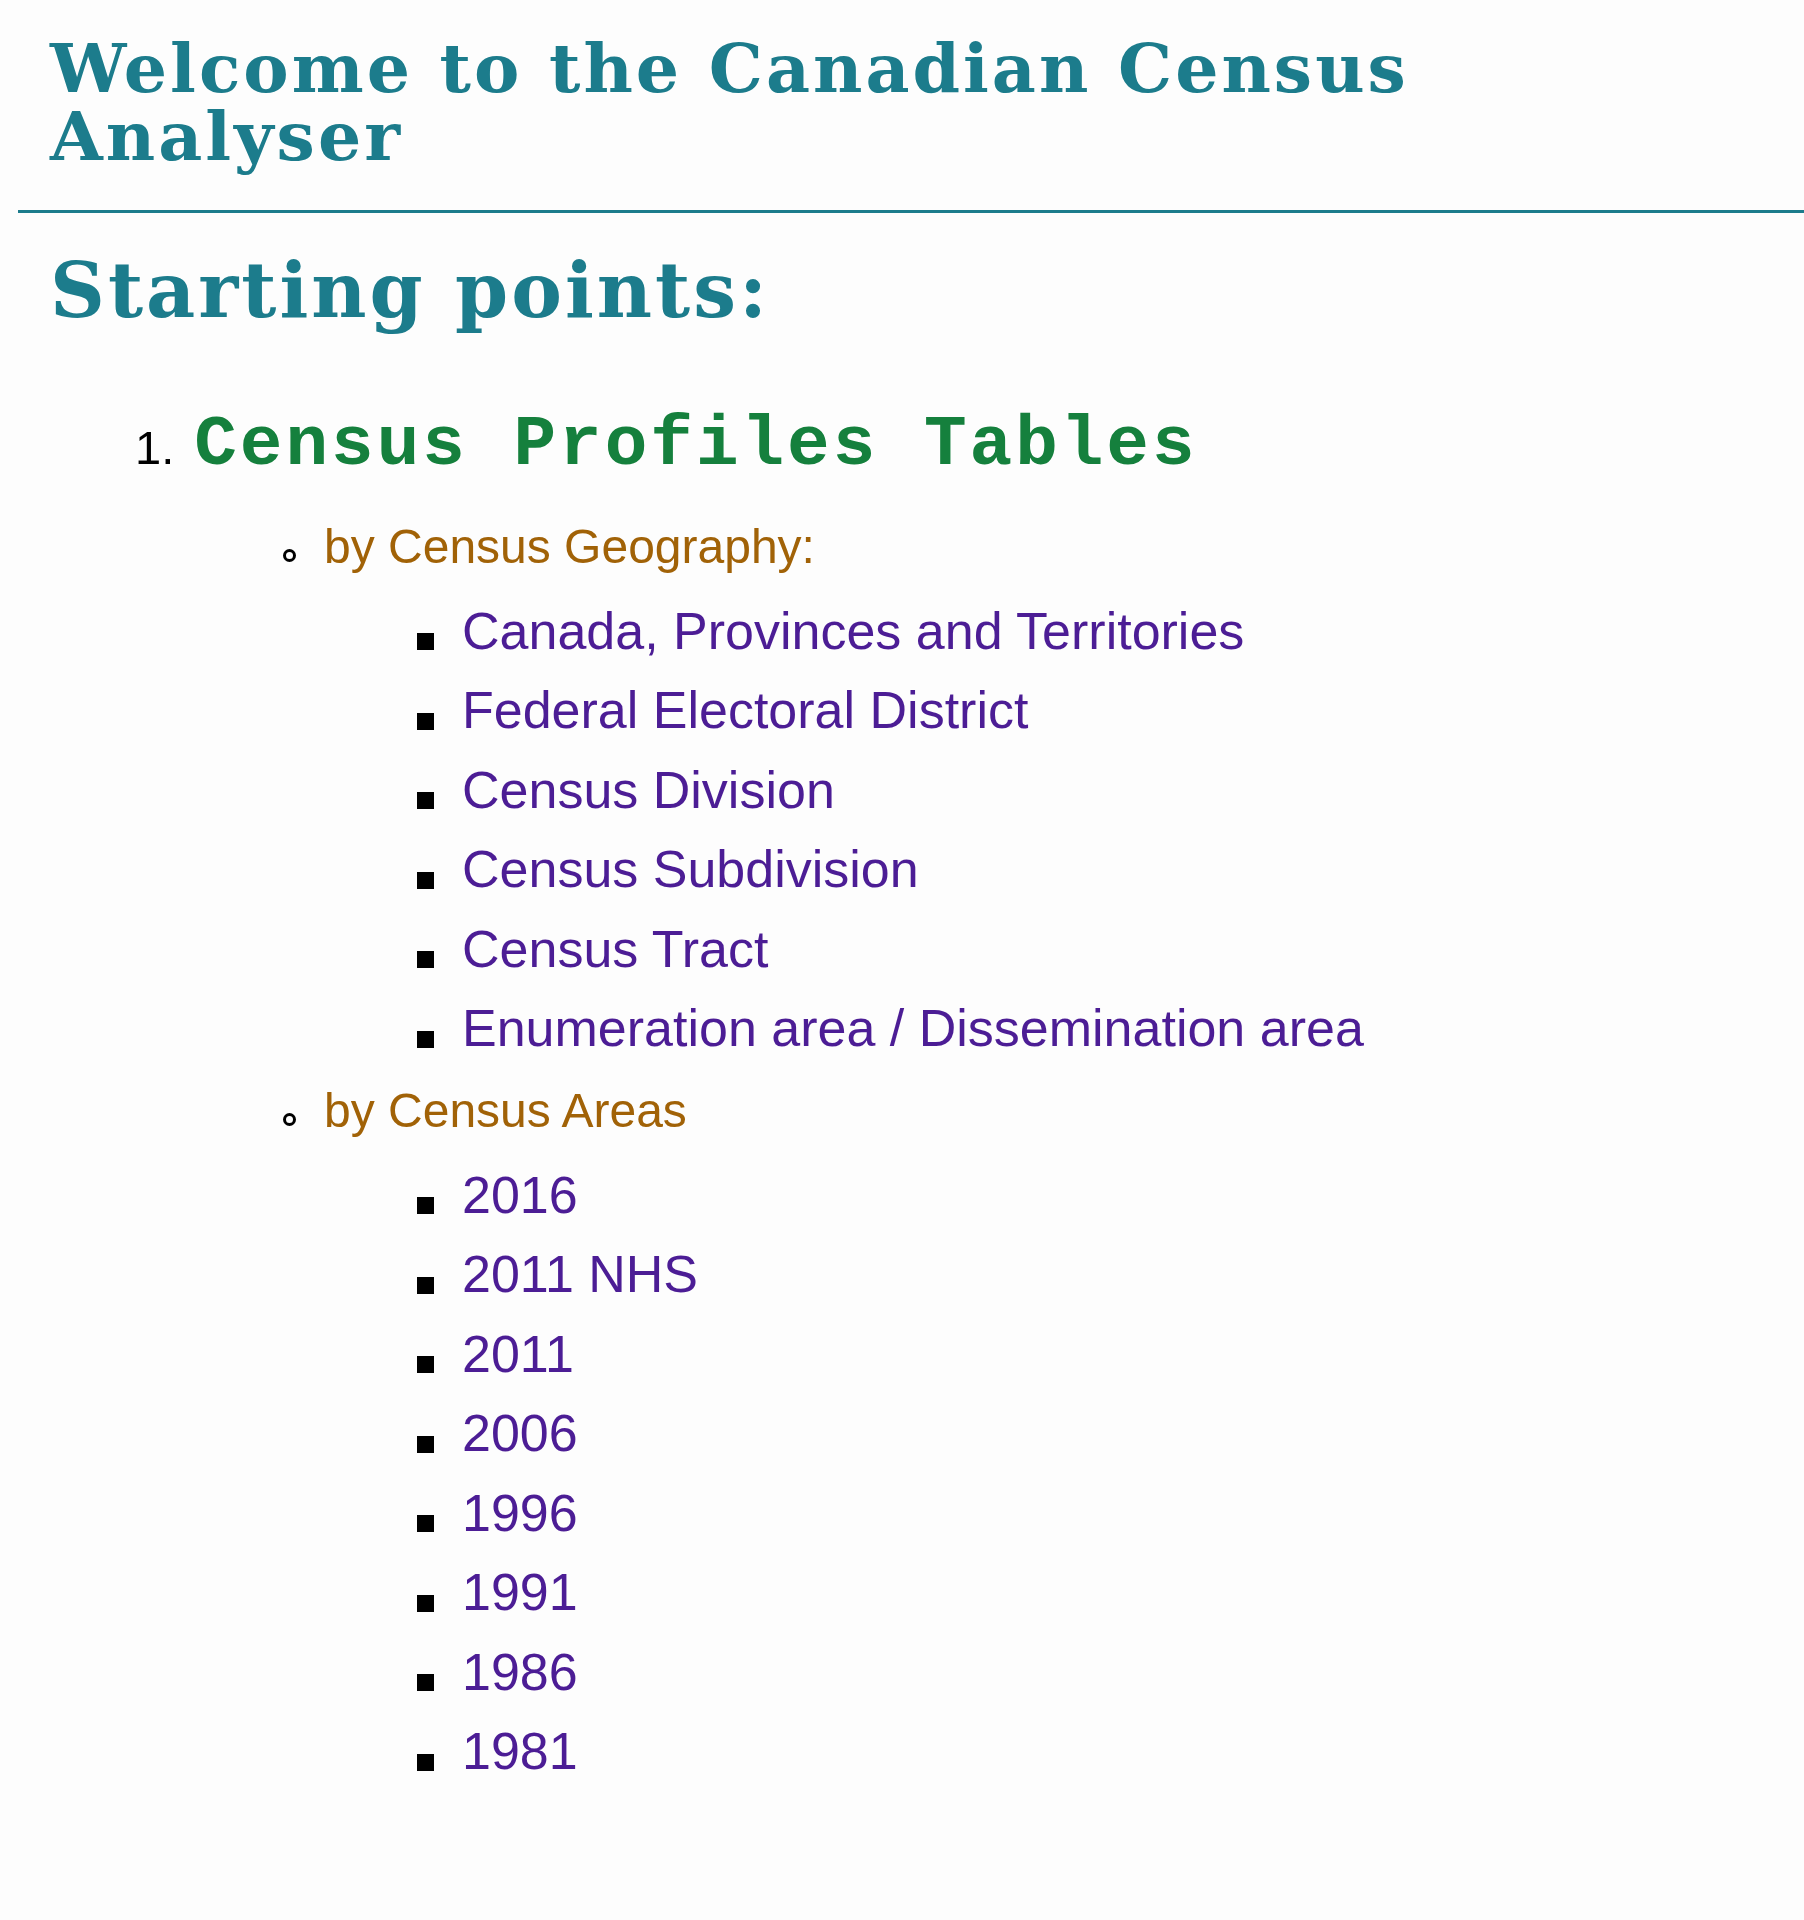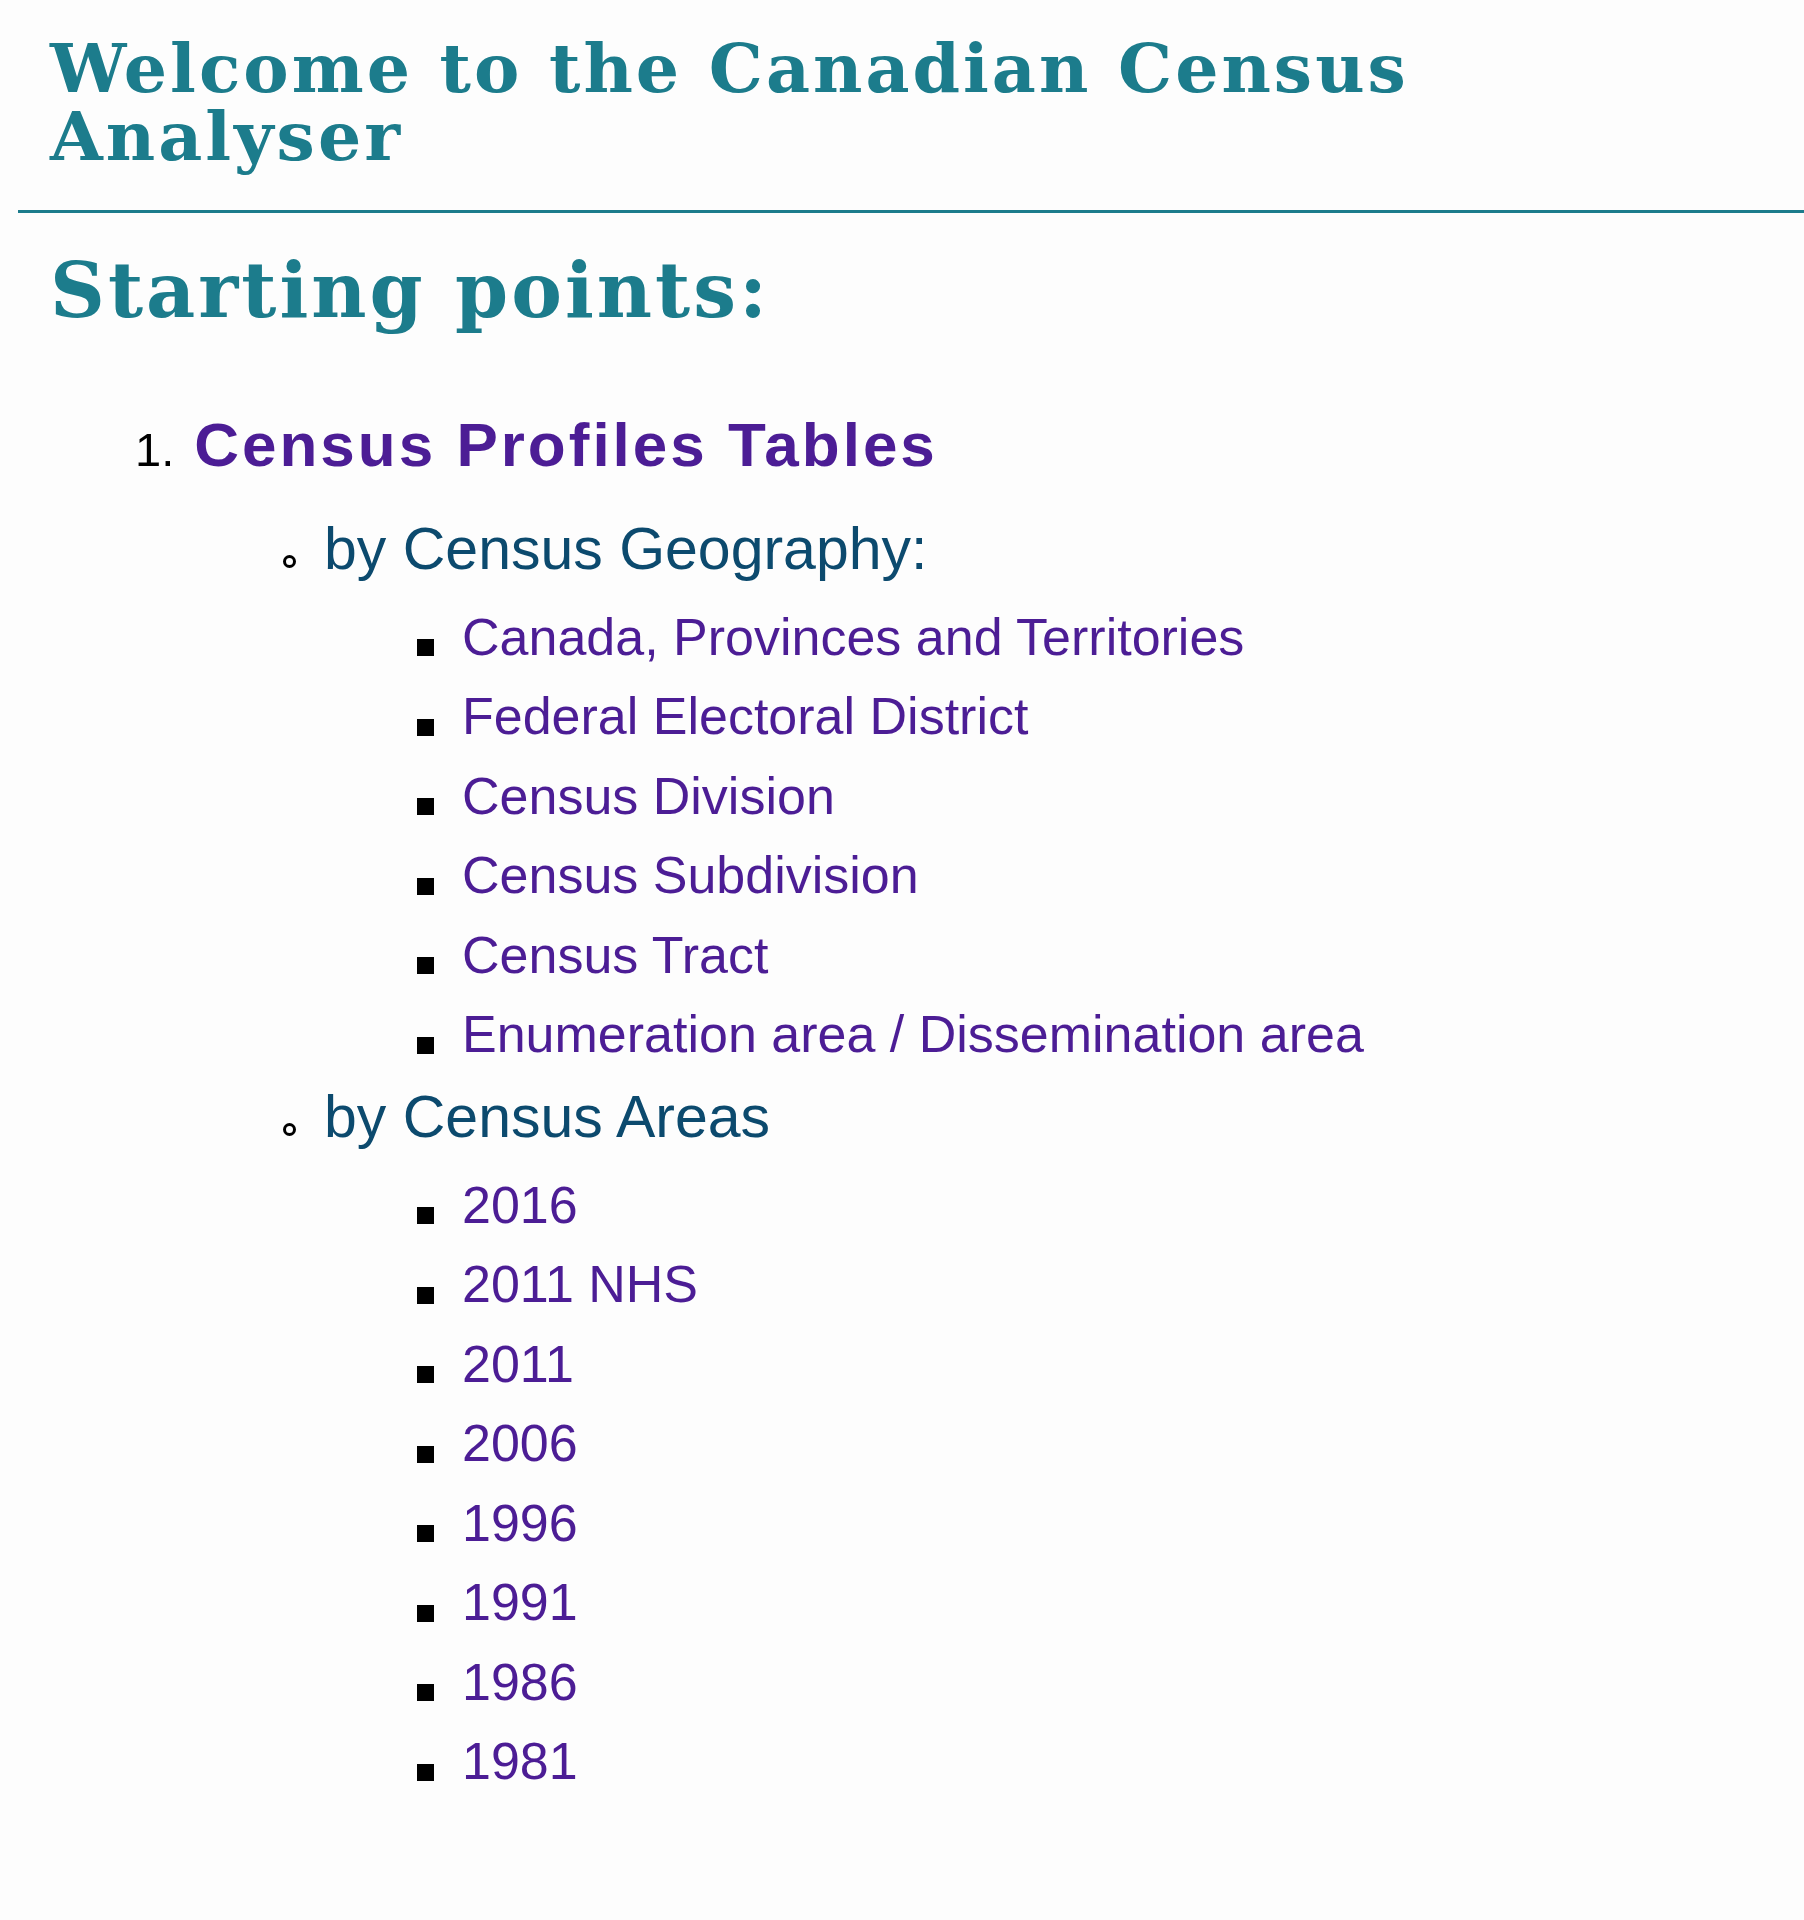--- a/index.html
+++ b/index.html
@@ -51,39 +51,39 @@
   ol.sp-list > li { line-height: 84px; }
 
   .num-marker {
     font-family: "Liberation Sans", "DejaVu Sans", sans-serif;
     font-size: 47px;
     color: #000;
     margin-right: 20px;
     vertical-align: baseline;
   }
   a.profiles-link {
-    font-family: Liberation Sans, sans-serif;
+    font-family: Liberation Mono, monospace;
     font-weight: bold;
-    font-size: 62px;
+    font-size: 71px;
     letter-spacing: 3px;
-    color: #4c1d95;
+    color: #15803d;
     text-decoration: none;
     cursor: pointer;
   }
 
   ul.group-list {
     list-style: none;
     margin: 10px 0 0 0;
     padding: 0 0 0 148px;
   }
   ul.group-list > li { margin: 0; }
   .group-label-row { line-height: 72px; white-space: nowrap; }
   .group-label {
-    font-size: 59px;
-    color: #0c4a6e;
+    font-size: 48px;
+    color: #a16207;
   }
   .bullet {
     display: inline-block;
     vertical-align: middle;
     margin-top: -6px;
   }
   .bullet.circle {
     width: 13px;
     height: 13px;
     border: 3px solid #000;

